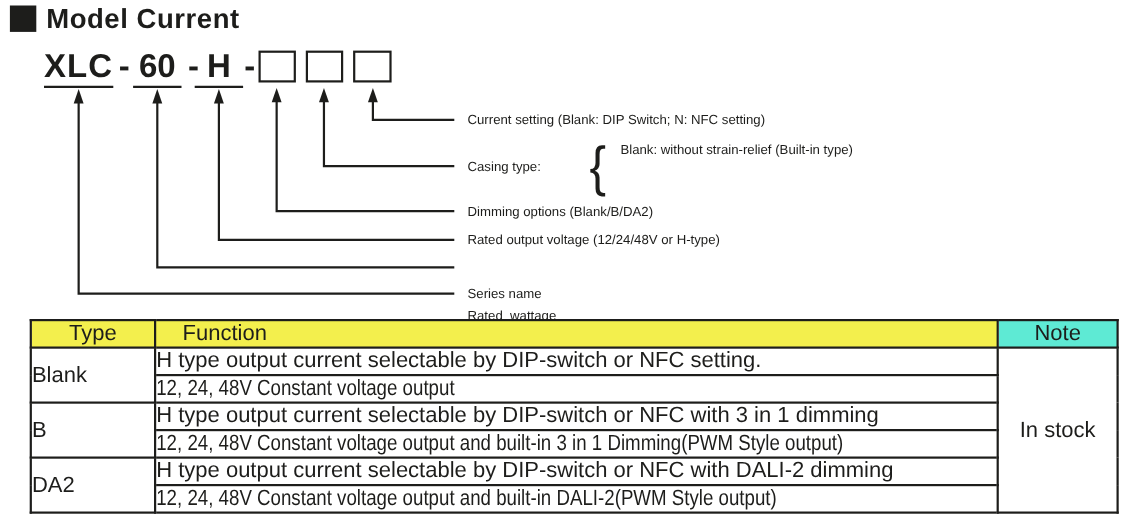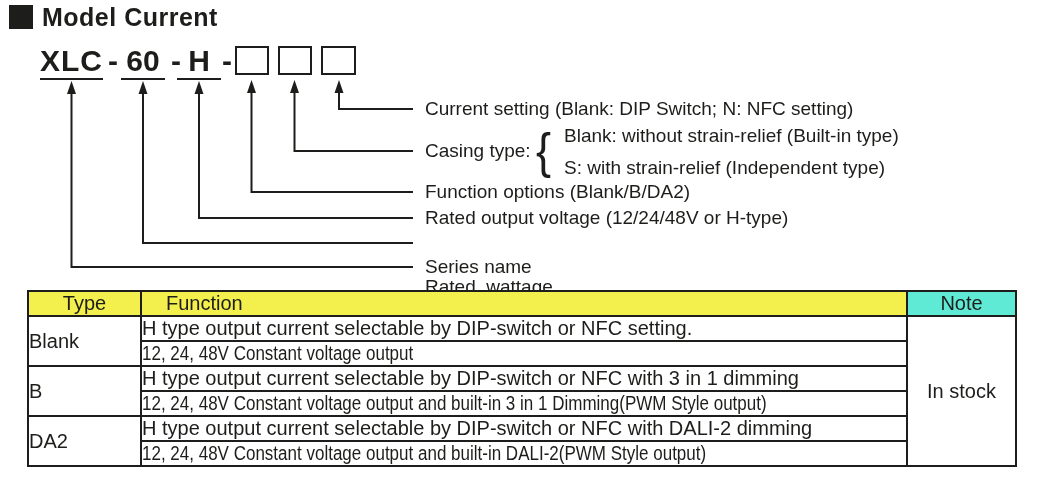--- a/index.html
+++ b/index.html
@@ -34,21 +34,21 @@
     text-align: center; white-space: pre;
   }
   .seg-series  { left: 40px;  width: 63px; letter-spacing: 1px; }
   .seg-dash1   { left: 104px; width: 18px; }
   .seg-wattage { left: 121px; width: 44px; }
   .seg-dash2   { left: 167px; width: 18px; }
   .seg-voltage { left: 177px; width: 44px; }
   .seg-dash3   { left: 218px; width: 18px; }
 
   .dlabel {
-    position: absolute; font-size: 19px; line-height: 22px;
+    position: absolute; font-size: 12px; line-height: 22px;
     white-space: pre;
   }
   .lbl-current  { left: 425px; top: 98px;  }
   .lbl-casing   { left: 425px; top: 140px; }
   .lbl-brace    { left: 536px; top: 122px; font-size: 50px; line-height: 58px;
                   font-weight: 400; transform: scaleX(0.9); transform-origin: left top; }
   .lbl-case-opt1{ left: 564px; top: 125px; }
   .lbl-case-opt2{ left: 564px; top: 157px; }
   .lbl-function { left: 425px; top: 181px; }
   .lbl-voltage  { left: 425px; top: 207px; }
@@ -125,22 +125,21 @@
   <span class="code-seg seg-dash1">-</span>
   <span class="code-seg seg-wattage">60</span>
   <span class="code-seg seg-dash2">-</span>
   <span class="code-seg seg-voltage">H</span>
   <span class="code-seg seg-dash3">-</span>
 
   <span class="dlabel lbl-current">Current setting (Blank: DIP Switch; N: NFC setting)</span>
   <span class="dlabel lbl-casing">Casing type:</span>
   <span class="dlabel lbl-brace">{</span>
   <span class="dlabel lbl-case-opt1">Blank: without strain-relief (Built-in type)</span>
-  <span class="dlabel lbl-case-opt2">S: with strain-relief (Independent type)</span>
-  <span class="dlabel lbl-function">Function options (Blank/B/DA2)</span>
+  <span class="dlabel lbl-function">Dimming options (Blank/B/DA2)</span>
   <span class="dlabel lbl-voltage">Rated output voltage (12/24/48V or H-type)</span>
   <span class="dlabel lbl-wattage">Rated  wattage</span>
   <span class="dlabel lbl-series">Series name</span>
 
   <table class="spec-table">
     <colgroup>
         <col class="c-type">
         <col class="c-func">
         <col class="c-note">
       </colgroup>

